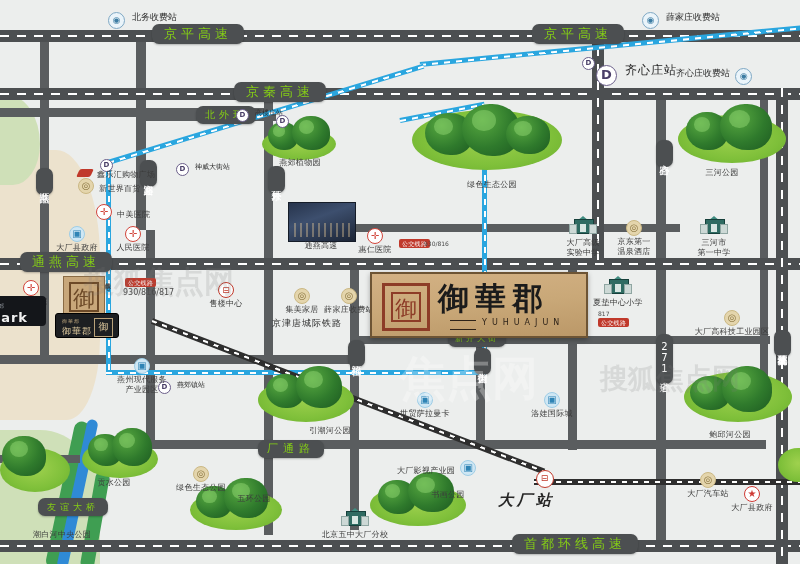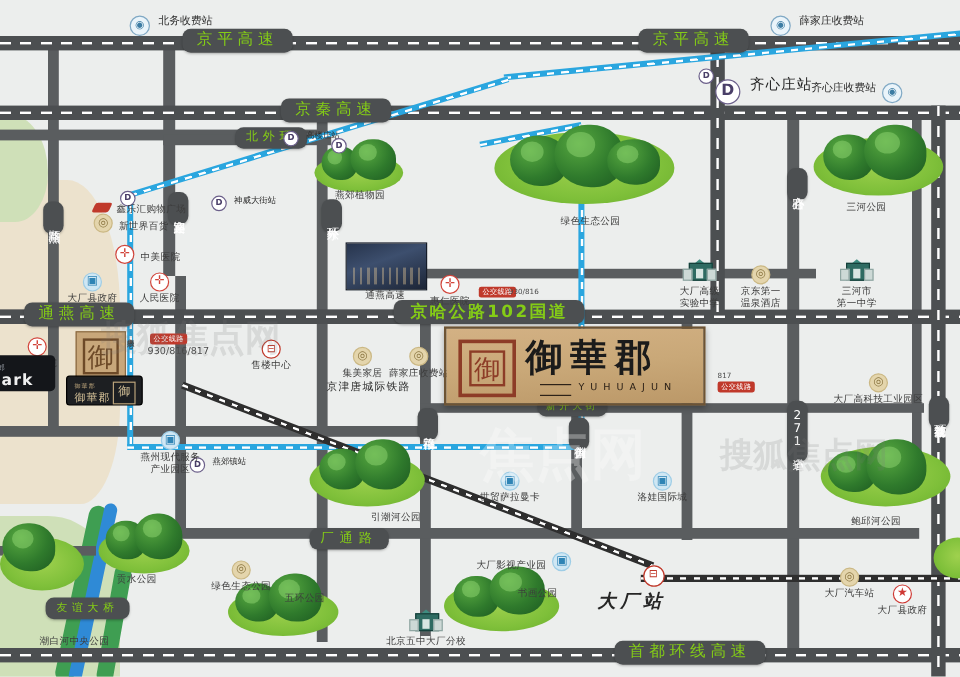--- a/index.html
+++ b/index.html
@@ -232,21 +232,20 @@
   <div class="park" style="left:262px;top:128px;width:74px;height:32px;"></div>
   <div class="treeblob" style="left:268px;top:122px;width:30px;height:28px;"></div>
   <div class="treeblob" style="left:292px;top:116px;width:38px;height:34px;"></div>
 
   <div class="park" style="left:778px;top:448px;width:40px;height:34px;"></div>
 
   <div class="plate plate-lg" style="left:152px;top:24px;">京平高速</div>
   <div class="plate plate-lg" style="left:532px;top:24px;">京平高速</div>
   <div class="plate plate-lg" style="left:20px;top:252px;">通燕高速</div>
   <div class="plate plate-lg" style="left:234px;top:82px;">京秦高速</div>
-  <div class="plate plate-102" style="left:328px;top:250px;">京哈公路102国道</div>
   <div class="plate plate-lg" style="left:512px;top:534px;">首都环线高速</div>
   <div class="plate-v" style="left:774px;top:330px;">
     <span class="vtext">首都环线高速</span>
   </div>
 
   <div class="plate" style="left:196px;top:106px;font-size:10px;letter-spacing:4px;">北外环</div>
   <div class="plate-v" style="left:268px;top:166px;">
     <span class="vtext">东外环</span>
   </div>
   <div class="plate-v" style="left:36px;top:168px;">
@@ -423,20 +422,26 @@
     <div class="lbl">三河市
 第一中学</div>
   </div>
   <div class="poi" style="left:583px;top:216px;width:70px;margin-left:-35px;">
     <span class="school">
       <span class="roof"></span><span class="body"></span><span class="wingL"></span><span class="wingR"></span><span class="door"></span>
     </span>
     <div class="lbl">大厂高级
 实验中学</div>
   </div>
+  <div class="poi" style="left:618px;top:276px;width:80px;margin-left:-40px;">
+    <span class="school">
+      <span class="roof"></span><span class="body"></span><span class="wingL"></span><span class="wingR"></span><span class="door"></span>
+    </span>
+    <div class="lbl">夏垫中心小学</div>
+  </div>
   <div class="poi" style="left:355px;top:508px;width:110px;margin-left:-55px;">
     <span class="school">
       <span class="roof"></span><span class="body"></span><span class="wingL"></span><span class="wingR"></span><span class="door"></span>
     </span>
     <div class="lbl">北京五中大厂分校</div>
   </div>
 
   <div class="seal2" style="left:63px;top:276px;width:40px;height:40px;">
     <span>御</span>
   </div>

